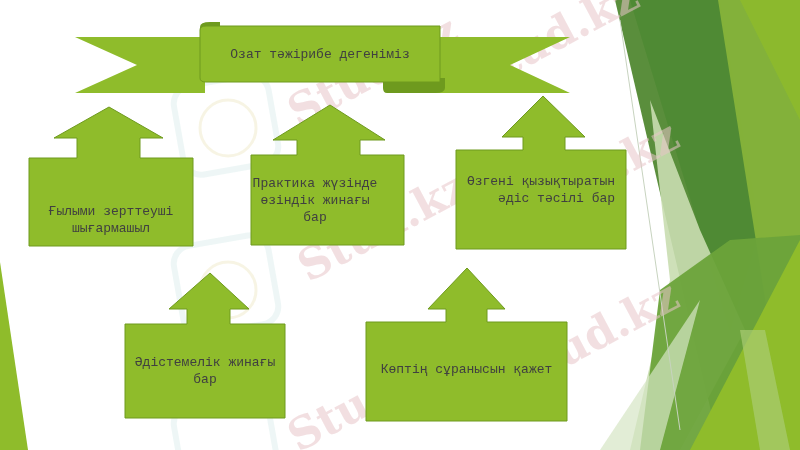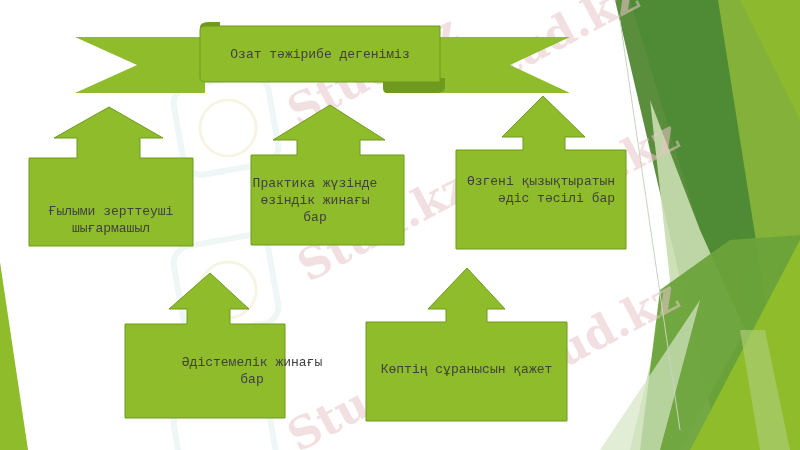--- a/index.html
+++ b/index.html
@@ -83,21 +83,21 @@
     <div>өзіндік жинағы</div>
     <div>бар</div>
   </div>
 </div>
 <div class="box-text" style="left:456px;top:150px;width:170px;height:80px;text-align:right;">
   <div>
     <div>Өзгені қызықтыратын</div>
     <div>әдіс тәсілі бар</div>
   </div>
 </div>
-<div class="box-text" style="left:125px;top:324px;width:160px;height:94px;padding-left:47px;">
+<div class="box-text" style="left:125px;top:324px;width:160px;height:94px;">
   <div>
     <div>Әдістемелік жинағы</div>
     <div>бар</div>
   </div>
 </div>
 <div class="box-text" style="left:366px;top:322px;width:201px;height:94px;">
   <div>
     <div>Көптің сұранысын қажет</div>
   </div>
 </div>

